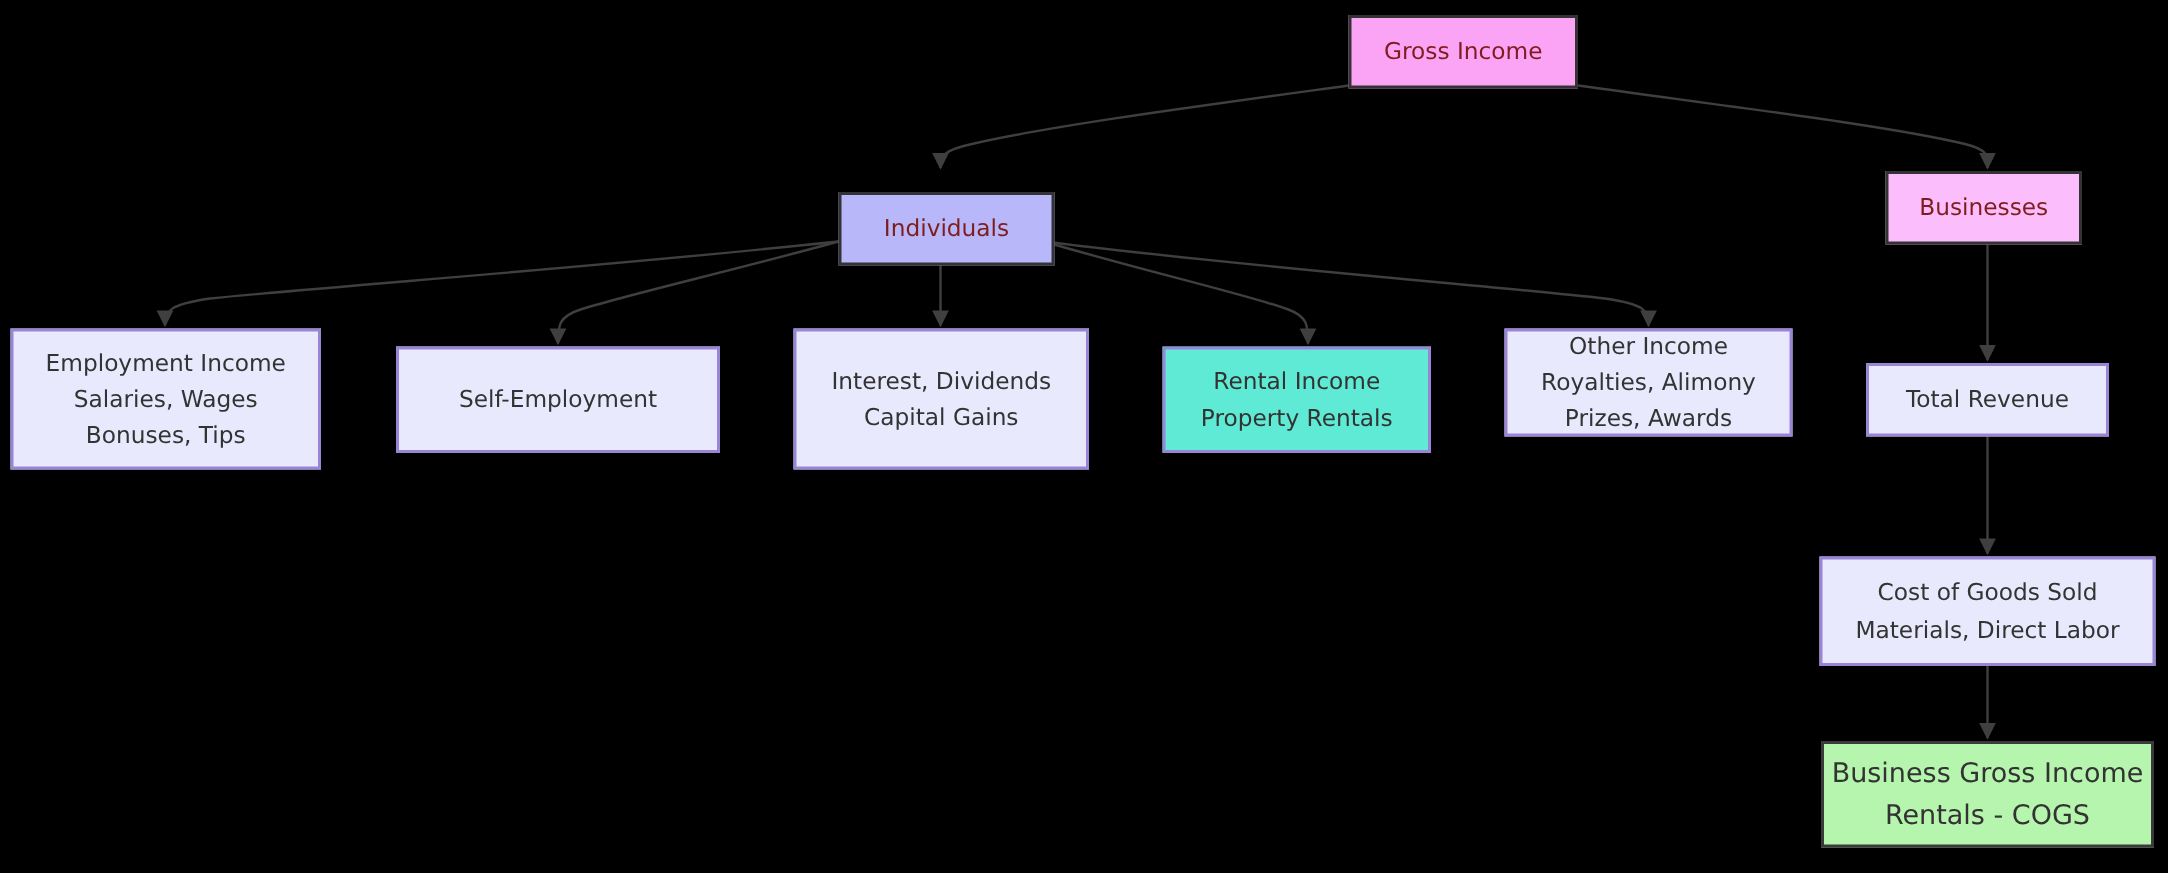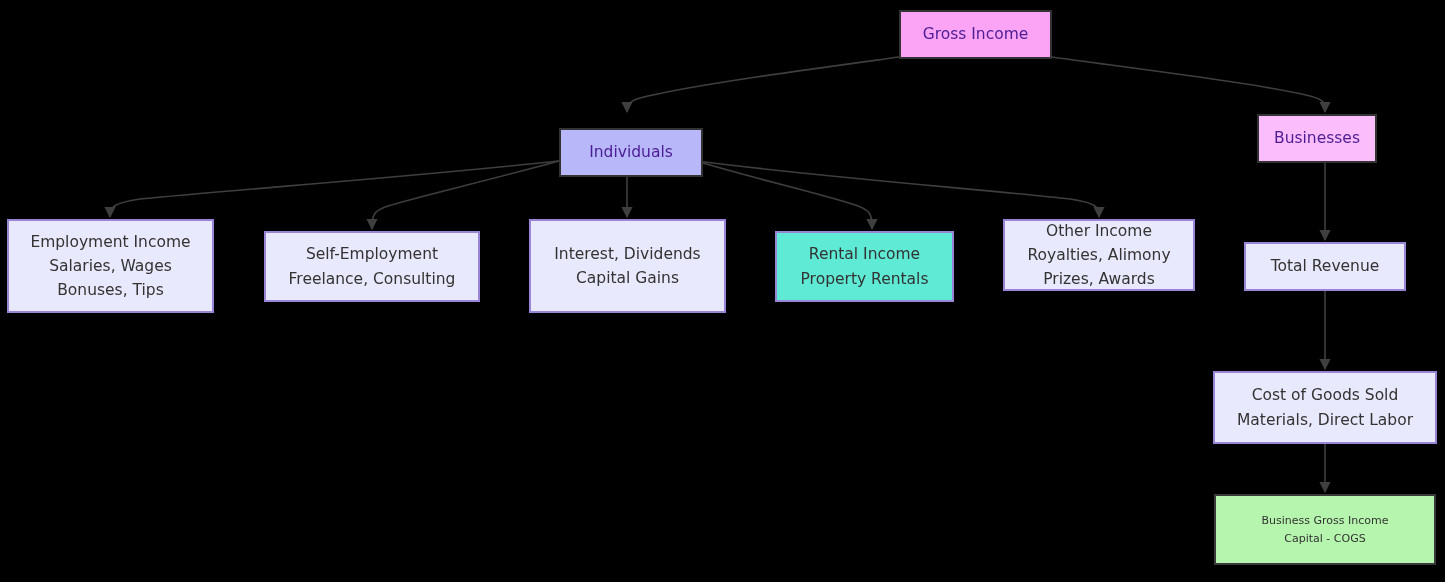--- a/index.html
+++ b/index.html
@@ -34,30 +34,30 @@
     border-style: solid;
     border-width: 2px;
     line-height: 1.55;
   }
   .node .node-line {
     display: block;
     white-space: nowrap;
   }
   .t-root, .t-branch {
     font-size: 15.5px;
-    color: #4c1d95;
+    color: #7f1d1d;
     border-color: #333333;
   }
   .t-leaf {
     font-size: 15.5px;
     color: #333333;
     border-color: #9a84d6;
   }
   .t-result {
-    font-size: 11px;
+    font-size: 18px;
     color: #333333;
     border-color: #3a3a3a;
   }
 </style>
 </head>
 <body>
 
 <div id="diagram-canvas">
 
   <svg class="edge-layer" viewBox="0 0 1445 582" xmlns="http://www.w3.org/2000/svg">
@@ -80,31 +80,30 @@
       </g>
   </svg>
 
   <div id="nodes-group">
       <div class="node t-root" style="left: 899px; top: 10px; width: 153px; height: 49px; background: rgb(251, 163, 245); border-color: rgb(51, 51, 51);">
         <span class="node-line">Gross Income</span>
       </div>
       <div class="node t-branch" style="left: 559px; top: 128px; width: 144px; height: 49px; background: rgb(183, 183, 250); border-color: rgb(51, 51, 51);">
         <span class="node-line">Individuals</span>
       </div>
-      <div class="node t-branch" style="left: 1257px; top: 114px; width: 120px; height: 49px; background: rgb(251, 189, 251); border-color: rgb(51, 51, 51); justify-content: center;">
+      <div class="node t-branch" style="left: 1257px; top: 114px; width: 131px; height: 49px; background: rgb(251, 189, 251); border-color: rgb(51, 51, 51); justify-content: center;">
         <span class="node-line">Businesses</span>
       </div>
       <div class="node t-leaf" style="left: 7px; top: 219px; width: 207px; height: 94px; background: rgb(233, 233, 253); border-color: rgb(154, 132, 214);">
         <span class="node-line">Employment Income</span>
         <span class="node-line">Salaries, Wages</span>
         <span class="node-line">Bonuses, Tips</span>
       </div>
       <div class="node t-leaf" style="left: 264px; top: 231px; width: 216px; height: 71px; background: rgb(233, 233, 253); border-color: rgb(154, 132, 214); align-items: center;">
         <span class="node-line">Self-Employment</span>
-        <span class="node-line">Freelance, Consulting</span>
       </div>
       <div class="node t-leaf" style="left: 529px; top: 219px; width: 197px; height: 94px; background: rgb(233, 233, 253); border-color: rgb(154, 132, 214);">
         <span class="node-line">Interest, Dividends</span>
         <span class="node-line">Capital Gains</span>
       </div>
       <div class="node t-leaf" style="left: 775px; top: 231px; width: 179px; height: 71px; background: #5eead4; border-color: rgb(154, 132, 214);">
         <span class="node-line">Rental Income</span>
         <span class="node-line">Property Rentals</span>
       </div>
       <div class="node t-leaf" style="left: 1003px; top: 219px; width: 192px; height: 72px; background: rgb(233, 233, 253); border-color: rgb(154, 132, 214);">
@@ -114,17 +113,17 @@
       </div>
       <div class="node t-leaf" style="left: 1244px; top: 242px; width: 162px; height: 49px; background: rgb(233, 233, 253); border-color: rgb(154, 132, 214); justify-content: center;">
         <span class="node-line">Total Revenue</span>
       </div>
       <div class="node t-leaf" style="left: 1213px; top: 371px; width: 224px; height: 73px; background: rgb(233, 233, 253); border-color: rgb(154, 132, 214);">
         <span class="node-line">Cost of Goods Sold</span>
         <span class="node-line">Materials, Direct Labor</span>
       </div>
       <div class="node t-result" style="left: 1214px; top: 494px; width: 222px; height: 71px; background: rgb(182, 245, 173); border-color: rgb(58, 58, 58);">
         <span class="node-line">Business Gross Income</span>
-        <span class="node-line">Capital - COGS</span>
+        <span class="node-line">Rentals - COGS</span>
       </div>
     </div>
 
 </div>
 
 </body></html>

